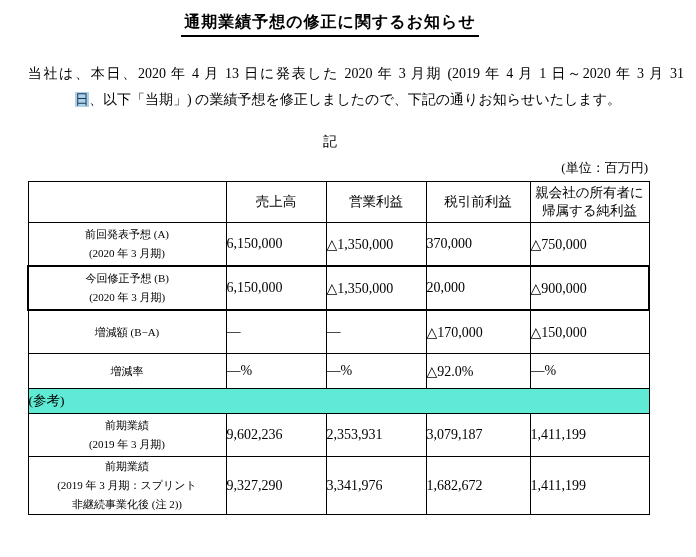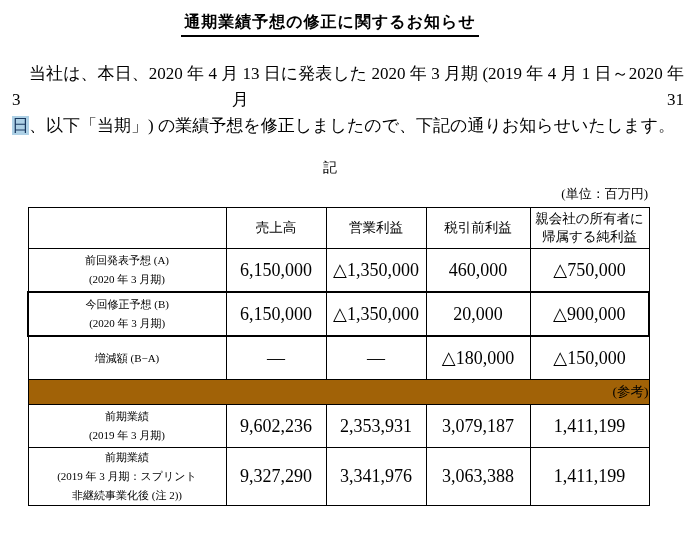--- a/index.html
+++ b/index.html
@@ -32,29 +32,29 @@
     font-weight: bold;
     letter-spacing: 1px;
     border-bottom: 2px solid #000;
     padding: 0 3px 2px 3px;
   }
 
   
   .intro {
     margin: 24px 12px 0 12px;
     width: 672px;
-    font-size: 17px;
+    font-size: 14px;
     line-height: 26px;
   }
   .intro-line1 {
     text-align: justify;
     text-align-last: justify;
   }
   .intro-line2 {
-    text-align: left;
+    text-align: center;
   }
   .hl-char {
     background: #aed1e6;
     color: #17365d;
   }
 
   
   .ki-marker {
     width: 660px;
     text-align: center;
@@ -103,41 +103,41 @@
     height: 40px;
   }
   td.row-label {
     text-align: center;
     font-size: 11px;
     line-height: 19px;
     white-space: pre-line;
     font-family: Liberation Serif, serif;
   }
   td.num {
-    text-align: center;
-    font-size: 18px;
+    text-align: left;
+    font-size: 14px;
     padding-right: 10px;
   }
   tr.r-std   td { height: 42px; }
   tr.r-delta td { height: 42px; }
   tr.r-rate  td { height: 34px; }
   tr.r-ref   td { height: 24px; }
   tr.r-prev  td { height: 42px; }
   tr.r-last  td { height: 54px; }
 
   tr.emph td {
     border-top: 2.5px solid #000;
     border-bottom: 2.5px solid #000;
   }
   tr.emph td:first-child { border-left: 2.5px solid #000; }
   tr.emph td:last-child  { border-right: 2.5px solid #000; }
 
   td.ref-band {
-    background: #a16207;
-    text-align: right;
+    background: #5eead4;
+    text-align: left;
     padding-left: 6px;
     font-size: 13.5px;
   }
 </style>
 </head>
 <body>
 
 <div class="page">
 
   <div class="title-wrap">
@@ -169,54 +169,61 @@
       <th class="col-head">営業利益</th>
       <th class="col-head">税引前利益</th>
       <th class="col-head">親会社の所有者に
 帰属する純利益</th>
     </tr>
     <tr class="r-std">
       <td class="row-label">前回発表予想 (A)
 (2020 年 3 月期)</td>
       <td class="num">6,150,000</td>
       <td class="num">△1,350,000</td>
-      <td class="num">460,000</td>
+      <td class="num">370,000</td>
       <td class="num">△750,000</td>
     </tr>
     <tr class="r-std emph">
       <td class="row-label">今回修正予想 (B)
 (2020 年 3 月期)</td>
       <td class="num">6,150,000</td>
       <td class="num">△1,350,000</td>
       <td class="num">20,000</td>
       <td class="num">△900,000</td>
     </tr>
     <tr class="r-delta">
       <td class="row-label">増減額 (B−A)</td>
       <td class="num">―</td>
       <td class="num">―</td>
-      <td class="num">△180,000</td>
+      <td class="num">△170,000</td>
       <td class="num">△150,000</td>
+    </tr>
+    <tr class="r-rate">
+      <td class="row-label">増減率</td>
+      <td class="num">―%</td>
+      <td class="num">―%</td>
+      <td class="num">△92.0%</td>
+      <td class="num">―%</td>
     </tr>
     <tr class="r-ref">
       <td class="ref-band" colspan="5">(参考)</td>
     </tr>
     <tr class="r-prev">
       <td class="row-label">前期業績
 (2019 年 3 月期)</td>
       <td class="num">9,602,236</td>
       <td class="num">2,353,931</td>
       <td class="num">3,079,187</td>
       <td class="num">1,411,199</td>
     </tr>
     <tr class="r-last">
       <td class="row-label">前期業績
 (2019 年 3 月期：スプリント
 非継続事業化後 (注 2))</td>
       <td class="num">9,327,290</td>
       <td class="num">3,341,976</td>
-      <td class="num">3,063,388</td>
+      <td class="num">1,682,672</td>
       <td class="num">1,411,199</td>
     </tr>
   </tbody>
     </table>
 
 </div>
 
 </body></html>

